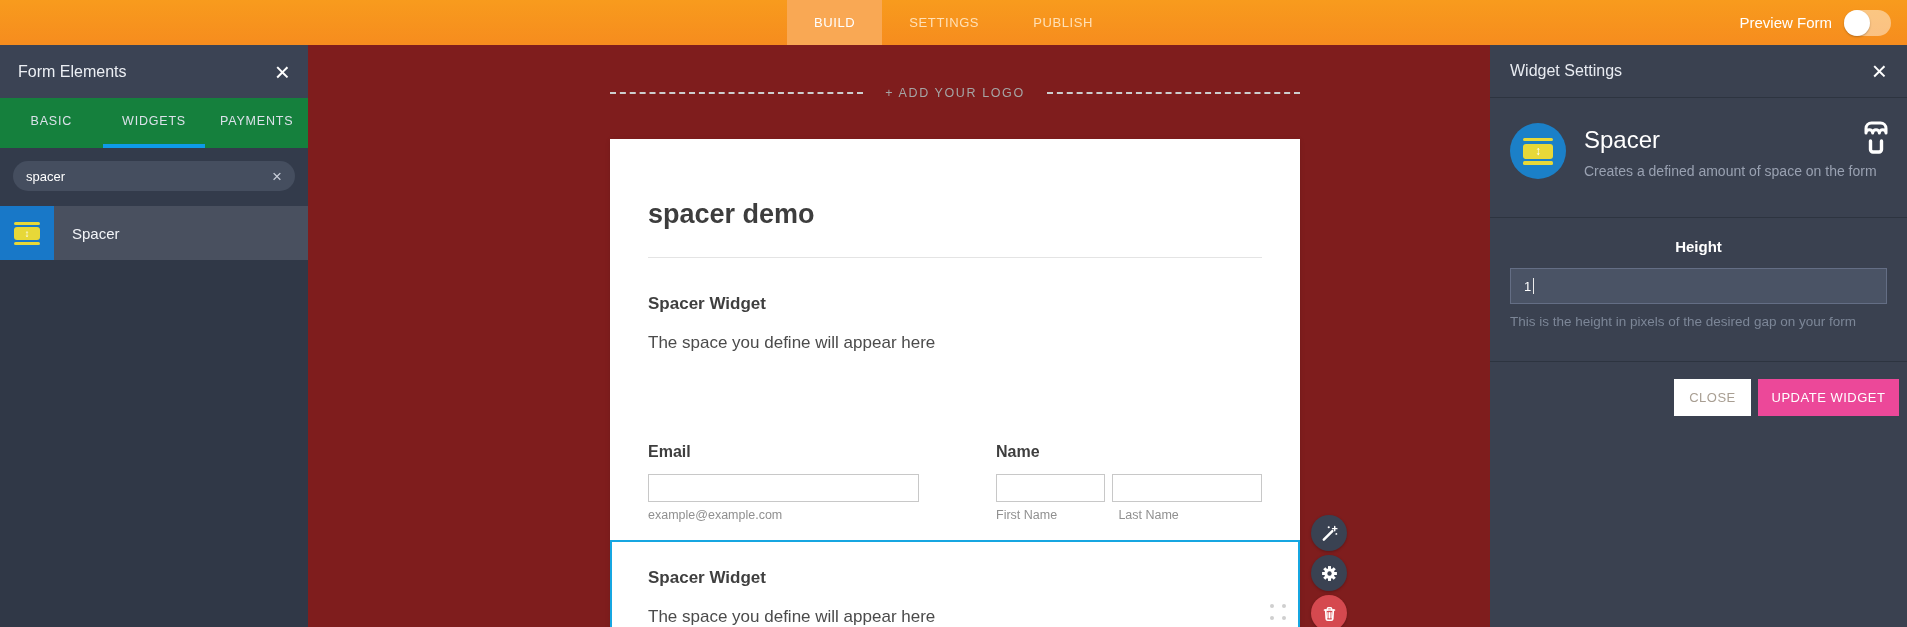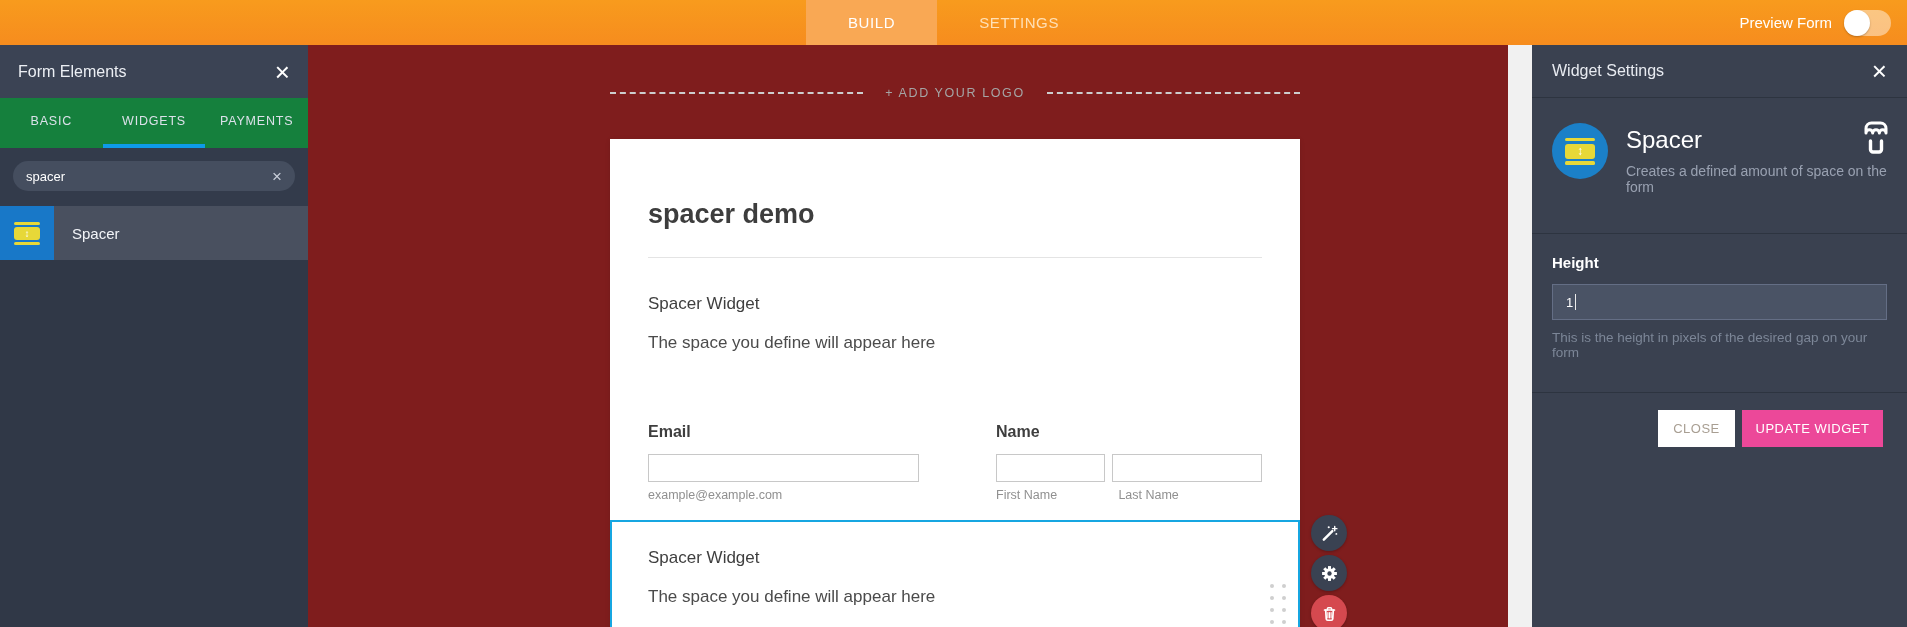--- a/index.html
+++ b/index.html
@@ -4,21 +4,21 @@
 <style>
   * { margin:0; padding:0; box-sizing:border-box; }
   html,body { width:1907px; height:627px; overflow:hidden; font-family:"Liberation Sans", sans-serif; }
   #app { position:relative; width:1907px; height:627px; background:#F1F1F1; }
 
   
   .topbar { position:absolute; left:0; top:0; width:100%; height:45px;
             background:linear-gradient(180deg,#F89B1D,#F68C1E); z-index:30; }
   .topbar-tabs { position:absolute; left:0; top:0; width:100%; height:45px;
                  display:flex; justify-content:center; }
-  .top-tab { height:45px; line-height:45px; padding:0 42px; font-size:15px;
+  .top-tab { height:45px; line-height:45px; padding:0 27px; font-size:13px;
              letter-spacing:.6px; color:#FFE0B6; cursor:pointer; }
   .top-tab.active { background:#F9A854; color:#FFFFFF; }
   .preview-wrap { position:absolute; right:16px; top:0; height:45px;
                   display:flex; align-items:center; gap:12px; z-index:2; }
   .preview-label { color:#FFFFFF; font-size:15px; }
   .toggle { position:relative; width:47px; height:26px; border-radius:13px;
             background:rgba(255,255,255,.45); cursor:pointer; }
   .toggle-knob { position:absolute; left:0; top:0; width:26px; height:26px;
                  border-radius:50%; background:#FFFFFF; box-shadow:0 1px 2px rgba(0,0,0,.25); }
 
@@ -67,23 +67,23 @@
   .logo-row { margin-top:38px; height:20px; display:flex; align-items:center; }
   .logo-dash { flex:1; border-top:2px dashed #CDCDCD; }
   .logo-label { margin:0 22px; font-size:12.5px; color:#A5A5A5;
                 letter-spacing:1.6px; white-space:nowrap; cursor:pointer; }
   .form-card { margin-top:36px; background:#FFFFFF; height:500px;
                box-shadow:0 1px 5px rgba(0,0,0,.10); }
   .card-pad { padding-left:38px; padding-right:38px; }
   .form-title { padding-top:60px; font-size:27px; font-weight:bold; color:#3D3D3D; }
   .title-divider { margin-top:27px; border-bottom:1px solid #E4E4E4; }
   .widget-block { margin-top:36px; }
-  .wb-heading { font-size:17px; font-weight:normal; color:#3F3F3F; }
+  .wb-heading { font-size:17px; font-weight:bold; color:#3F3F3F; }
   .wb-body { margin-top:19px; font-size:17px; color:#4B4B4B; }
-  .fields-row { margin-top:70px; display:flex; }
+  .fields-row { margin-top:90px; display:flex; }
   .field-label { font-size:16px; font-weight:bold; color:#3E3E3E; margin-bottom:13px; }
   .text-input { height:28px; border:1px solid #C8C8C8; background:#FFFFFF; width:100%;
                 font-family:"Liberation Sans",sans-serif; font-size:14px; padding:0 8px; outline:none; }
   .sub-label { margin-top:6px; font-size:12.5px; color:#909090; }
   .email-col { width:271px; margin-right:77px; }
   .name-col { width:266px; }
   .name-inputs { display:flex; gap:7px; }
   .fn { width:109px; } .ln { width:150px; }
   .name-subs { display:flex; gap:18px; }
   .name-subs .fn, .name-subs .ln { margin-top:6px; font-size:12.5px; color:#909090; }
@@ -95,56 +95,57 @@
 
   
   .fab-stack { position:absolute; left:1003px; top:470px; display:flex;
                flex-direction:column; gap:4px; }
   .fab { width:36px; height:36px; border-radius:50%; background:#3A4252;
          display:flex; align-items:center; justify-content:center; cursor:pointer;
          box-shadow:0 1px 3px rgba(0,0,0,.25); }
   .fab.red { background:#D5494F; }
 
   
-  .right-panel { position:absolute; right:0; top:45px; bottom:0; width:375px;
+  .right-panel { position:absolute; right:0; top:45px; bottom:0; width:417px;
                  background:#3A4150; display:flex; flex-direction:column; z-index:20; }
   .rp-header { height:53px; border-bottom:1px solid #2D3440; display:flex;
                align-items:center; padding:0 20px; flex:none; }
   .rp-title { color:#E8EBF1; font-size:16px; }
   .rp-info { position:relative; padding:25px 20px 38px; border-bottom:1px solid #2D3440; display:flex; flex:none; }
   .widget-avatar { width:56px; height:56px; border-radius:50%; background:#1B80C8;
                    display:flex; align-items:center; justify-content:center; flex:none; }
   .widget-meta { margin-left:18px; padding-top:3px; }
   .widget-name { color:#FFFFFF; font-size:24px; }
   .widget-desc { margin-top:9px; color:#99A1B1; font-size:14px; }
   .store-icon { position:absolute; right:17px; top:22px; cursor:pointer; }
   .rp-height { padding:20px 20px 0; flex:none; }
-  .hf-label { color:#FFFFFF; font-size:15px; font-weight:bold; }
+  .hf-label { color:#FFFFFF; font-size:15px; font-weight:bold;text-align:center; }
   .height-input { margin-top:13px; height:36px; background:#4A5365; border:1px solid #646E85;
                   display:flex; align-items:center; padding:0 13px; cursor:text; }
   .height-value { color:#FFFFFF; font-size:13px; }
   .caret { width:1px; height:16px; background:#ECECEC; margin-left:2px; }
   .hf-help { margin-top:10px; color:#7C8697; font-size:13.5px; }
-  .rp-footer { margin-top:32px; border-top:1px solid #2D3440; padding:17px 24px;
+  .rp-footer { margin-top:32px; border-top:1px solid #2D3440; padding:17px 8px;
                display:flex; justify-content:flex-end; gap:7px; flex:none; }
   .btn { height:37px; border:none; font-size:13px; letter-spacing:.5px; cursor:pointer;
          font-family:"Liberation Sans",sans-serif; }
   .btn-close { width:77px; background:#FFFFFF; color:#A89E92; }
   .btn-update { width:141px; background:#ec4899; color:#FFFFFF; }
   .rp-rest { flex:1; }
 </style>
 </head>
 <body>
 
 <div id="app">
 
   <div class="topbar">
     <div class="topbar-tabs">
       <div class="top-tab active">BUILD</div>
       <div class="top-tab">SETTINGS</div>
+      <div class="top-tab">PUBLISH</div>
     </div>
     <div class="preview-wrap">
       <span class="preview-label">Preview Form</span>
       <div class="toggle">
         <div class="toggle-knob"></div>
       </div>
     </div>
   </div>
 
   <div class="left-panel">

